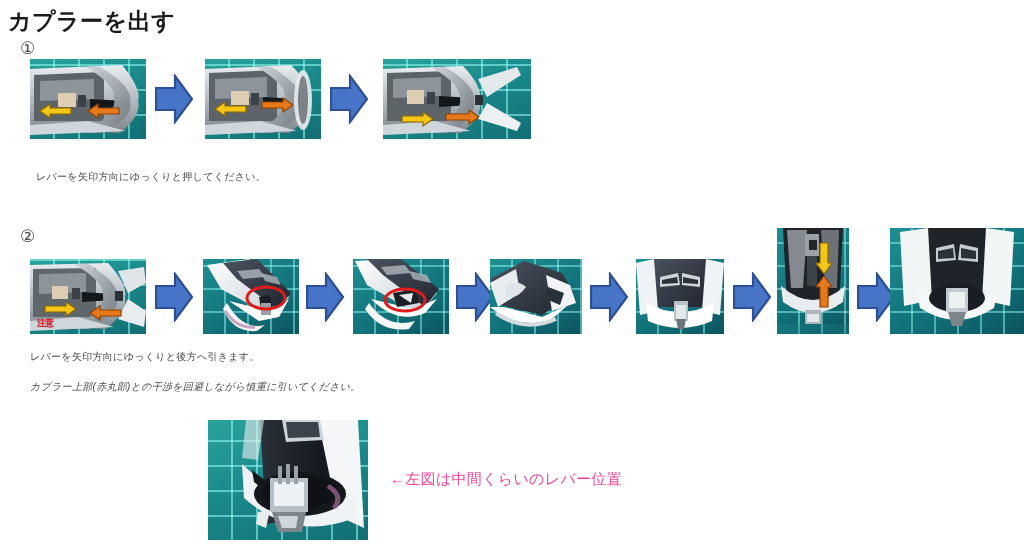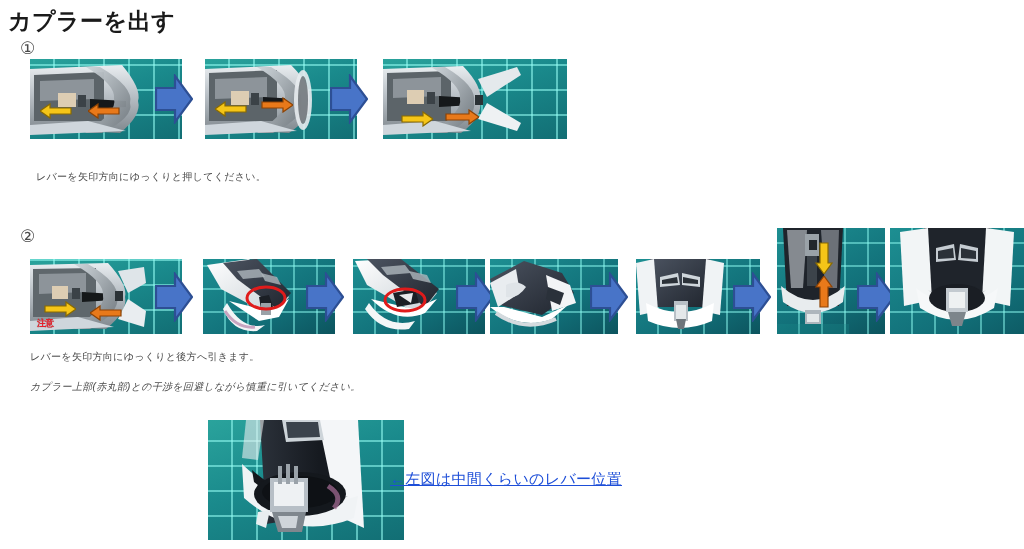--- a/index.html
+++ b/index.html
@@ -16,36 +16,35 @@
     letter-spacing:0.5px;
   }
   .step-marker{
     font-size:17px;color:#4a4a4a;
   }
   .body-text{
     font-size:10px;color:#4b4b4b;line-height:22px;white-space:pre;
     letter-spacing:0.3px;
   }
   .caption-text{
-    font-size:15px;color:#1d4ed8;letter-spacing:0.3px;text-decoration:underline;
+    font-size:15px;color:#ec4899;letter-spacing:0.3px;
   }
 
   
   .bluearrow{
     display:block;
   }
   .bluearrow .shape{
     fill:#4874c8;stroke:#2d4f94;stroke-width:2.2;
   }
 
   
   .photo{
     overflow:hidden;background:#1d8f8f;
     box-shadow:0 0 0 1px rgba(255,255,255,0.25) inset;
-    padding-left:36px;
   }
   .mat{
     position:absolute;inset:0;
     background:
       repeating-linear-gradient(90deg,
         rgba(255,255,255,0) 0px, rgba(255,255,255,0) 23px,
         rgba(150,255,245,0.55) 23px, rgba(150,255,245,0.55) 25px),
       repeating-linear-gradient(0deg,
         rgba(255,255,255,0) 0px, rgba(255,255,255,0) 23px,
         rgba(150,255,245,0.55) 23px, rgba(150,255,245,0.55) 25px),

